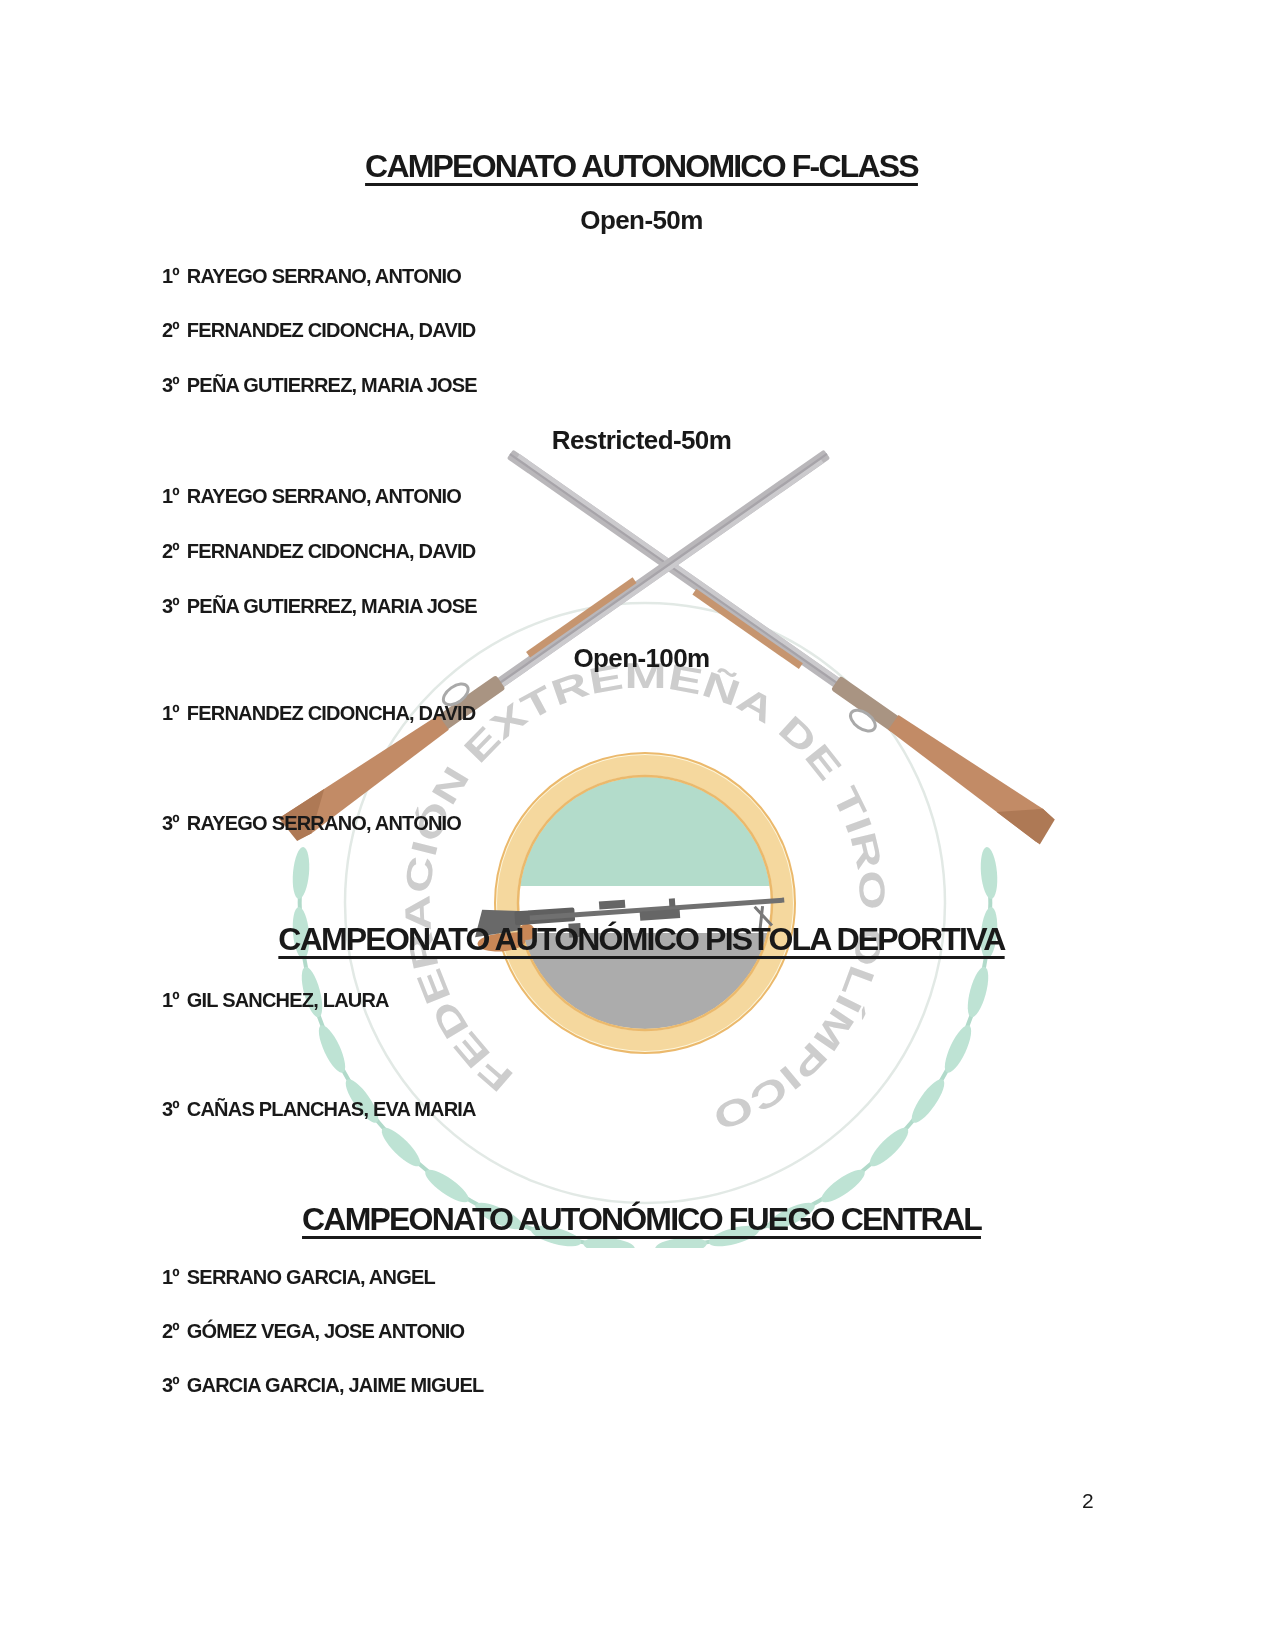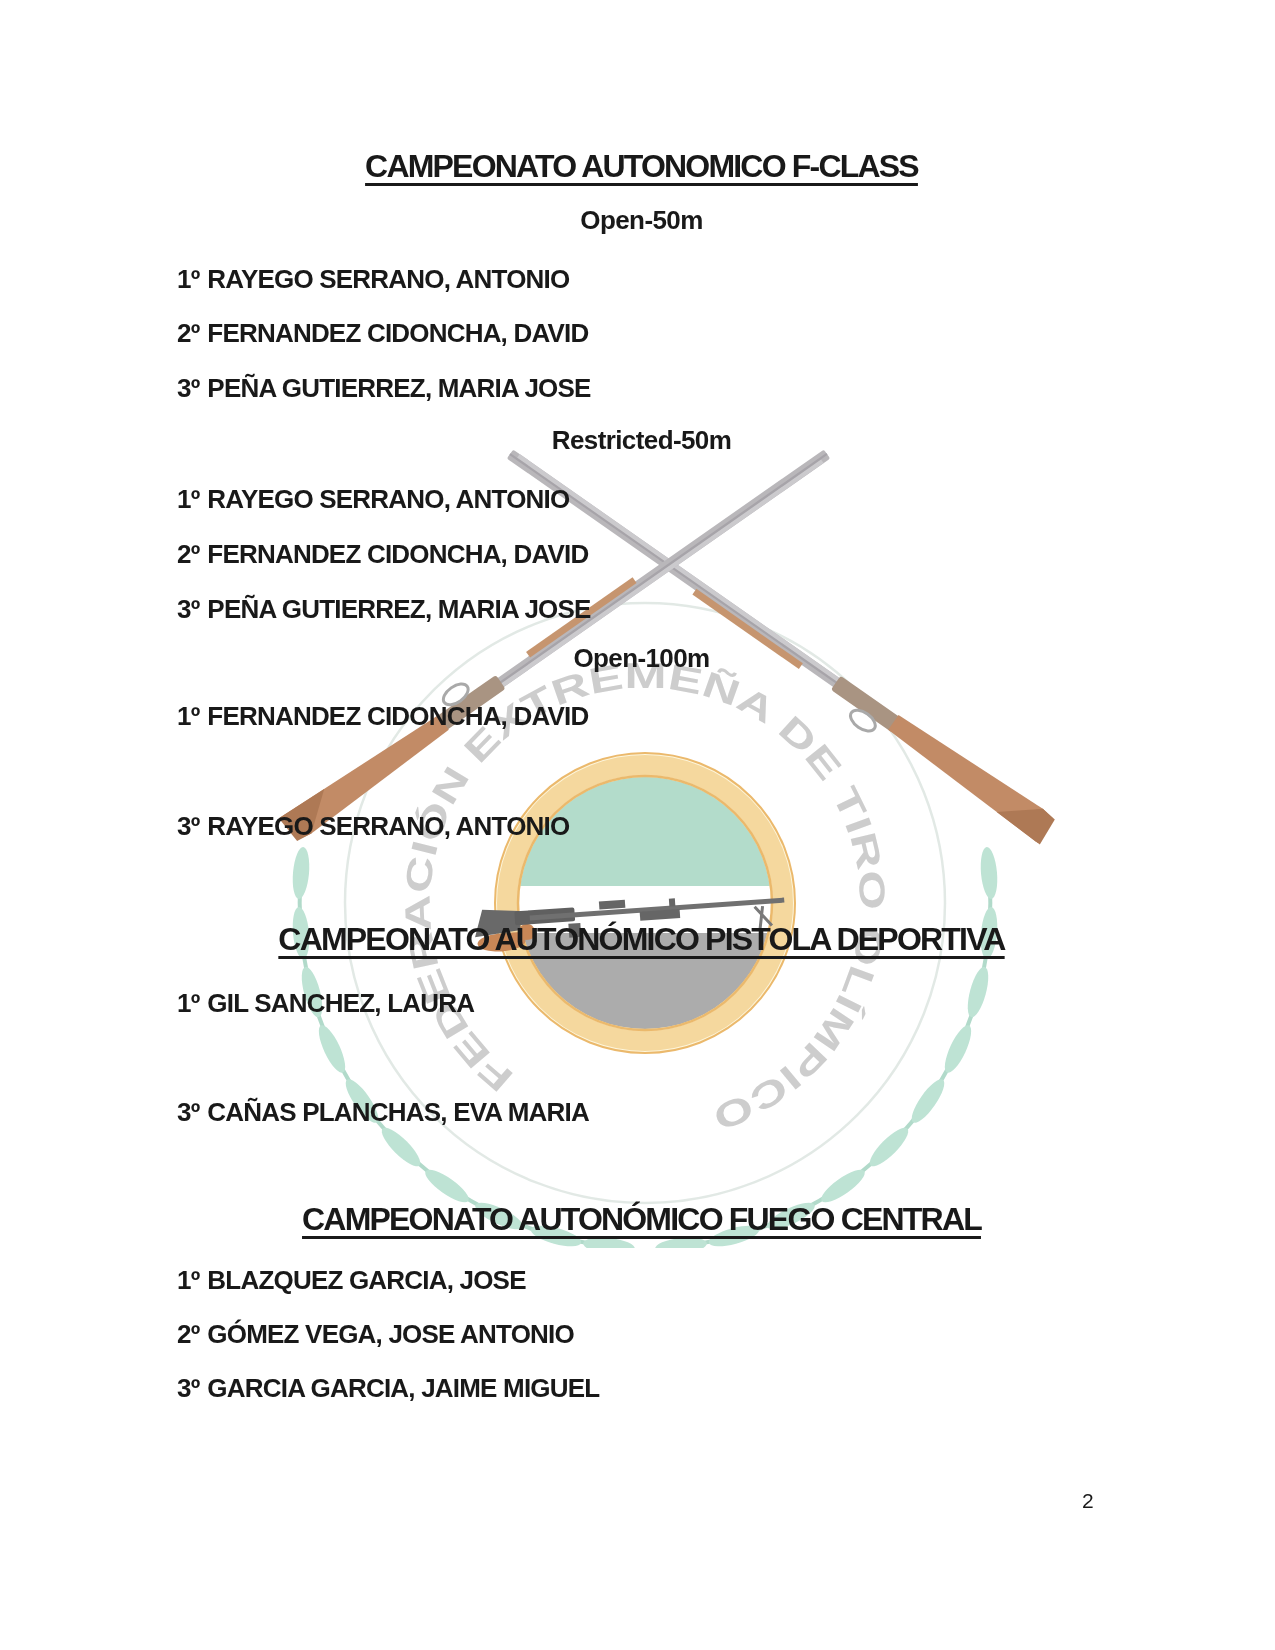--- a/index.html
+++ b/index.html
@@ -6,21 +6,21 @@
   #page{
     position:relative;width:1275px;height:1650px;background:#ffffff;
     font-family:"Liberation Sans","DejaVu Sans",sans-serif;color:#191919;
     overflow:hidden;margin:0 auto;
   }
   .line{position:absolute;white-space:nowrap;font-weight:bold;line-height:1;z-index:2;}
   .ctr{left:0;width:1283px;text-align:center;}
   .title{font-size:32px;letter-spacing:-1.8px;text-decoration:underline;
          text-decoration-thickness:3px;text-underline-offset:6px;}
   .sub{font-size:26px;letter-spacing:-0.6px;}
-  .item{left:177px;font-size:26px;letter-spacing:-0.8px;}
+  .item{left:162px;font-size:20px;letter-spacing:-0.8px;}
   .rank{margin-right:8px;}
   .pagenum{font-weight:normal;font-size:21px;letter-spacing:0;}
   #wm{position:absolute;left:170px;top:428px;z-index:1;}
 </style>
 </head>
 <body>
 
 <div id="page">
 
   <svg id="wm" width="900" height="820" viewBox="0 0 900 820" aria-hidden="true">
@@ -126,19 +126,19 @@
   <div class="line item" style="top:703px"><span class="rank">1º</span><span>FERNANDEZ CIDONCHA, DAVID</span></div>
   <div class="line item" style="top:813px"><span class="rank">3º</span><span>RAYEGO SERRANO, ANTONIO</span></div>
 
   <div class="line ctr title" style="top:923px">CAMPEONATO AUTONÓMICO PISTOLA DEPORTIVA</div>
 
   <div class="line item" style="top:990px"><span class="rank">1º</span><span>GIL SANCHEZ, LAURA</span></div>
   <div class="line item" style="top:1099px"><span class="rank">3º</span><span>CAÑAS PLANCHAS, EVA MARIA</span></div>
 
   <div class="line ctr title" style="top:1203px">CAMPEONATO AUTONÓMICO FUEGO CENTRAL</div>
 
-  <div class="line item" style="top:1267px"><span class="rank">1º</span><span>BLAZQUEZ GARCIA, JOSE</span></div>
+  <div class="line item" style="top:1267px"><span class="rank">1º</span><span>SERRANO GARCIA, ANGEL</span></div>
   <div class="line item" style="top:1321px"><span class="rank">2º</span><span>GÓMEZ VEGA, JOSE ANTONIO</span></div>
   <div class="line item" style="top:1375px"><span class="rank">3º</span><span>GARCIA GARCIA, JAIME MIGUEL</span></div>
 
   <div class="line pagenum" style="top:1490px;left:1082px">2</div>
 
 </div>
 
 </body></html>

